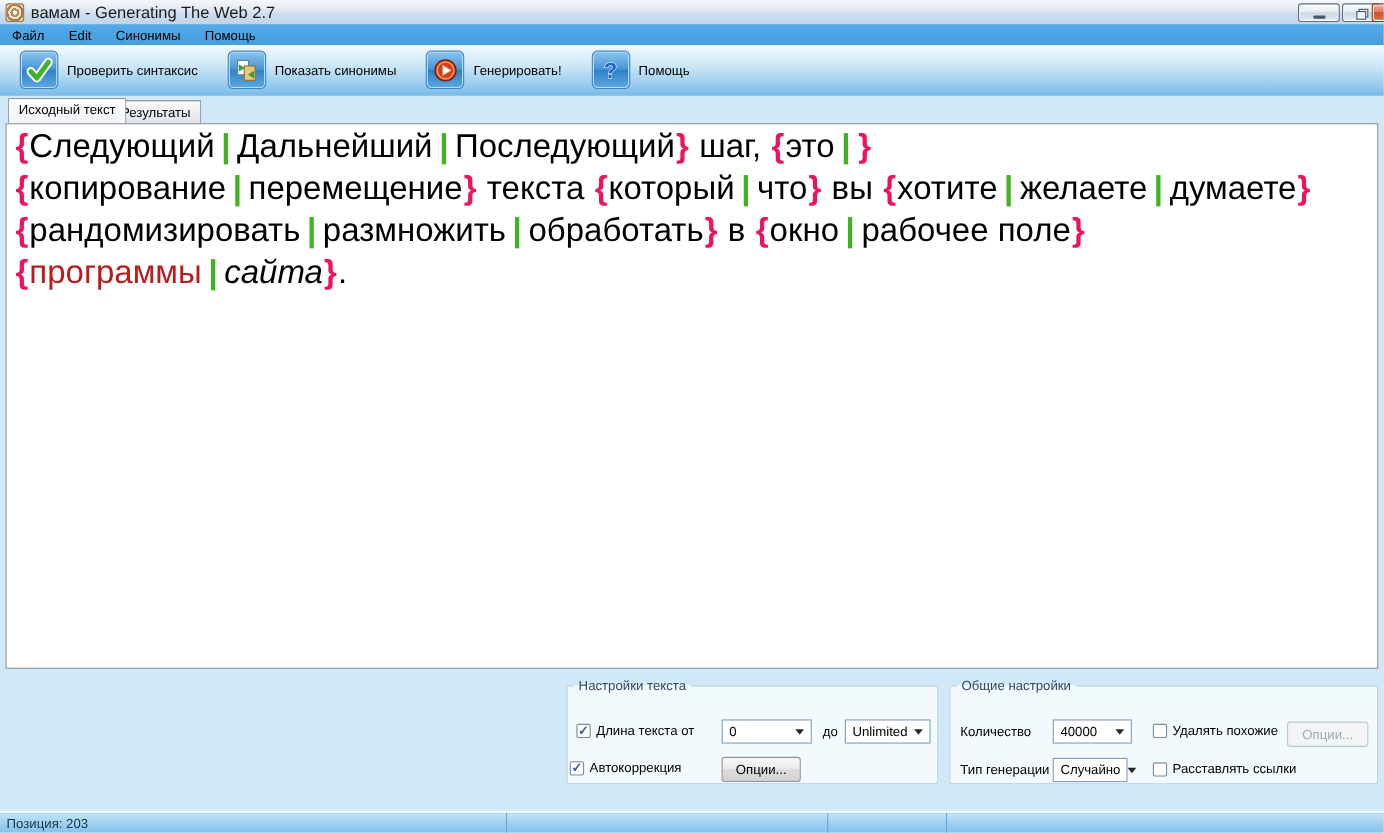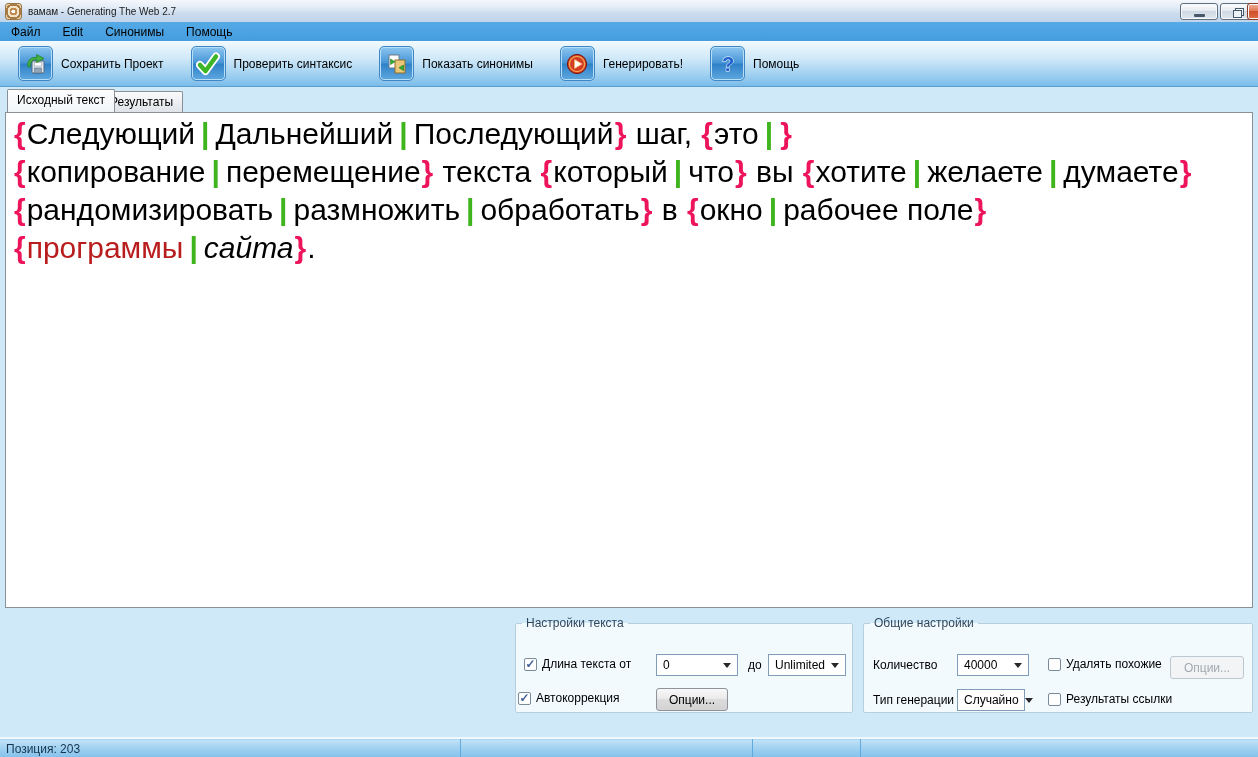--- a/index.html
+++ b/index.html
@@ -6,21 +6,21 @@
   html,body { width:1258px; height:757px; overflow:hidden; }
   body { font-family:"Liberation Sans", sans-serif; position:relative; background:#cfe9f9; }
 
   
   .titlebar { position:absolute; left:0; top:0; width:1258px; height:22px;
     background:linear-gradient(180deg,#f5f8fc 0%,#dfe9f5 40%,#ccdcee 60%,#c0d4ea 100%);
     display:flex; align-items:center; padding-left:5px; overflow:hidden; }
   .app-icon { width:17px; height:17px; border-radius:3px; border:1px solid #9a7748;
     background:radial-gradient(circle at 50% 50%, #ffffff 0 2px, #c08a50 2px 4px, #f2e2c8 4px 6px, #a87b42 6px 8px, #e8d0a8 8px 9px);
     margin-right:6px; flex:0 0 auto; }
-  .title-text { font-size:10px; color:#1a1a1a; }
+  .title-text { font-size:15px; color:#1a1a1a; }
   .win-btn { position:absolute; top:3px; height:17px; border-radius:3px;
     border:1px solid #62707e;
     background:linear-gradient(180deg,#fdfdfe 0%,#e6ebf1 45%,#d0d9e3 50%,#dfe6ee 100%);
     box-shadow:inset 0 0 0 1px #f6f9fc; display:flex; align-items:center; justify-content:center; }
   .win-btn.min { right:40px; width:38px; }
   .win-btn.rest { right:3px; width:35px; }
   .win-btn.close { right:-33px; width:44px;
     background:linear-gradient(180deg,#f3b3a0 0%,#e07a55 45%,#d0512a 50%,#dd6c43 100%);
     border-color:#8a3a22; }
   .glyph-min { width:11px; height:3px; background:#46586a; border-radius:1px; margin-top:7px; }
@@ -104,31 +104,20 @@
 
 <div class="menubar">
   <span class="menu-item">Файл</span>
   <span class="menu-item">Edit</span>
   <span class="menu-item">Синонимы</span>
   <span class="menu-item">Помощь</span>
 </div>
 
 <div class="toolbar">
 
-  <div class="tool-btn">
-    <span class="tool-icon">
-      <svg width="24" height="24" viewBox="0 0 24 24">
-        <rect x="8" y="9" width="12" height="12" rx="1" fill="#dde6ee" stroke="#55667a"></rect>
-        <rect x="10.5" y="10.5" width="7" height="3.5" fill="#ffffff" stroke="#8a99a8" stroke-width="0.5"></rect>
-        <rect x="10.5" y="16" width="7" height="5" fill="#93a6b8" stroke="#55667a" stroke-width="0.5"></rect>
-        <path d="M4 15 C 2.5 8, 8 4.5, 13 5.5 L12.5 2.5 L20 6.5 L12.5 10.5 L13 7.8 C 9.5 7, 6 9, 6.3 15 Z" fill="#43b143" stroke="#1d7a1d" stroke-width="0.7"></path>
-      </svg>
-    </span>
-    <span class="tool-label">Сохранить Проект</span>
-  </div>
 
   <div class="tool-btn">
     <span class="tool-icon">
       <svg width="24" height="24" viewBox="0 0 24 24">
         <path d="M4 13 L9.5 19 L20 4.5" stroke="#ffffff" stroke-width="8" fill="none" stroke-linecap="round" stroke-linejoin="round"></path>
         <path d="M4 13 L9.5 19 L20 4.5" stroke="#3cb526" stroke-width="4.5" fill="none" stroke-linecap="round" stroke-linejoin="round"></path>
       </svg>
     </span>
     <span class="tool-label">Проверить синтаксис</span>
   </div>
@@ -212,21 +201,21 @@
     <span class="cb-label">Удалять похожие</span>
   </div>
   <button class="btn disabled" style="left:306px; top:26px; width:74px;">Опции...</button>
   <span class="ctl-label" style="left:9px; top:63px;">Тип генерации</span>
   <div class="combo" style="left:93px; top:59px; width:68px;">
     <span>Случайно</span>
     <span class="arrow"></span>
   </div>
   <div class="cb" style="left:184px; top:62px;">
     <span class="box"></span>
-    <span class="cb-label">Результаты ссылки</span>
+    <span class="cb-label">Расставлять ссылки</span>
   </div>
 </fieldset>
 
 <div class="statusbar">
   <span class="sb-text">Позиция: 203</span>
   <span class="sb-sep" style="left:460px;"></span>
   <span class="sb-sep" style="left:752px;"></span>
   <span class="sb-sep" style="left:860px;"></span>
 </div>
 

